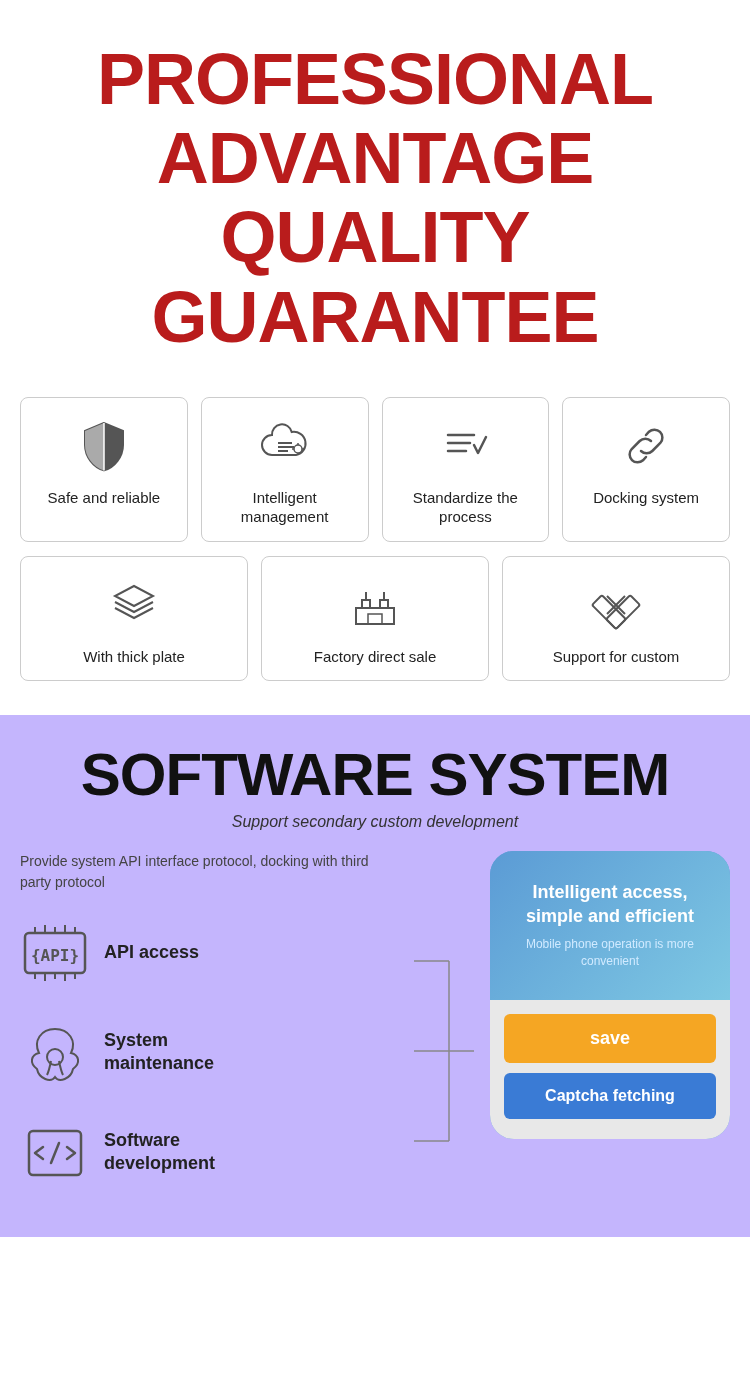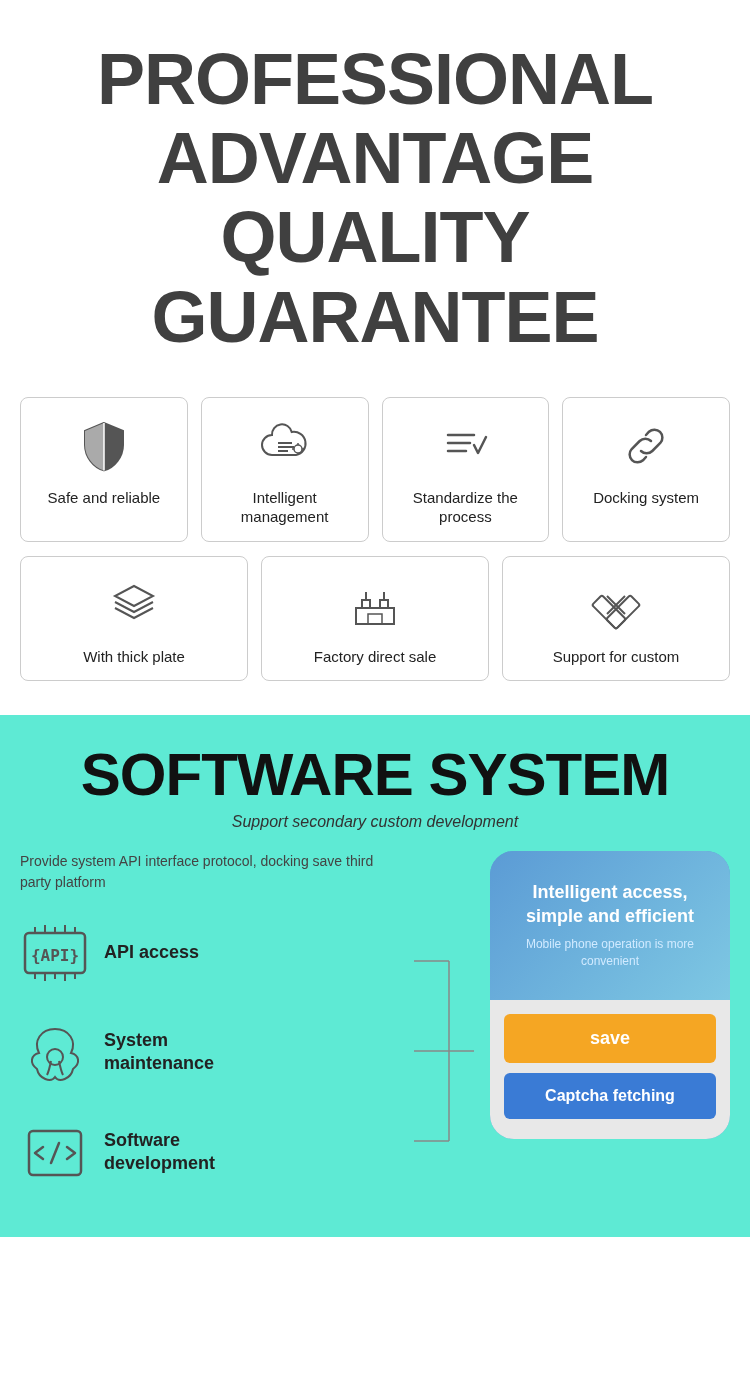--- a/index.html
+++ b/index.html
@@ -14,21 +14,21 @@
     
     .header-section {
       text-align: center;
       padding: 40px 20px 30px;
       background: #fff;
     }
     .header-title {
       font-size: 72px;
       font-weight: 900;
       line-height: 1.1;
-      color: #404040;
+      color: #b91c1c;
       letter-spacing: -1px;
     }
 
     
     .features-section {
       padding: 10px 20px 20px;
       background: #fff;
     }
     .features-row {
       display: flex;
@@ -60,21 +60,21 @@
     .feature-label {
       font-size: 15px;
       color: #222;
       text-align: center;
       line-height: 1.3;
     }
 
     
     .software-section {
       padding: 30px 20px 20px;
-      background: #5eead4;
+      background: #c4b5fd;
     }
     .software-title {
       font-size: 60px;
       font-weight: 900;
       color: #111;
       text-align: center;
       letter-spacing: -1px;
       line-height: 1.0;
     }
     .software-subtitle {
@@ -286,21 +286,21 @@
   </div>
 </div>
 
 <div class="software-section">
   <div class="software-title">SOFTWARE SYSTEM</div>
   <div class="software-subtitle">Support secondary custom development</div>
 
   <div class="software-body">
 
     <div class="software-left">
-      <div class="software-description">Provide system API interface protocol, docking save third party platform</div>
+      <div class="software-description">Provide system API interface protocol, docking with third party protocol</div>
 
       <div class="software-item">
         <div class="software-item-icon">
           <svg width="68" height="68" viewBox="0 0 68 68" fill="none" xmlns="http://www.w3.org/2000/svg">
             <rect x="4" y="14" width="60" height="40" rx="4" stroke="#555" stroke-width="2.5" fill="none"></rect>
             <text x="34" y="42" text-anchor="middle" font-size="16" font-weight="bold" fill="#555" font-family="monospace">{API}</text>
             <line x1="14" y1="8" x2="14" y2="14" stroke="#555" stroke-width="2"></line>
             <line x1="24" y1="6" x2="24" y2="14" stroke="#555" stroke-width="2"></line>
             <line x1="34" y1="8" x2="34" y2="14" stroke="#555" stroke-width="2"></line>
             <line x1="44" y1="6" x2="44" y2="14" stroke="#555" stroke-width="2"></line>

